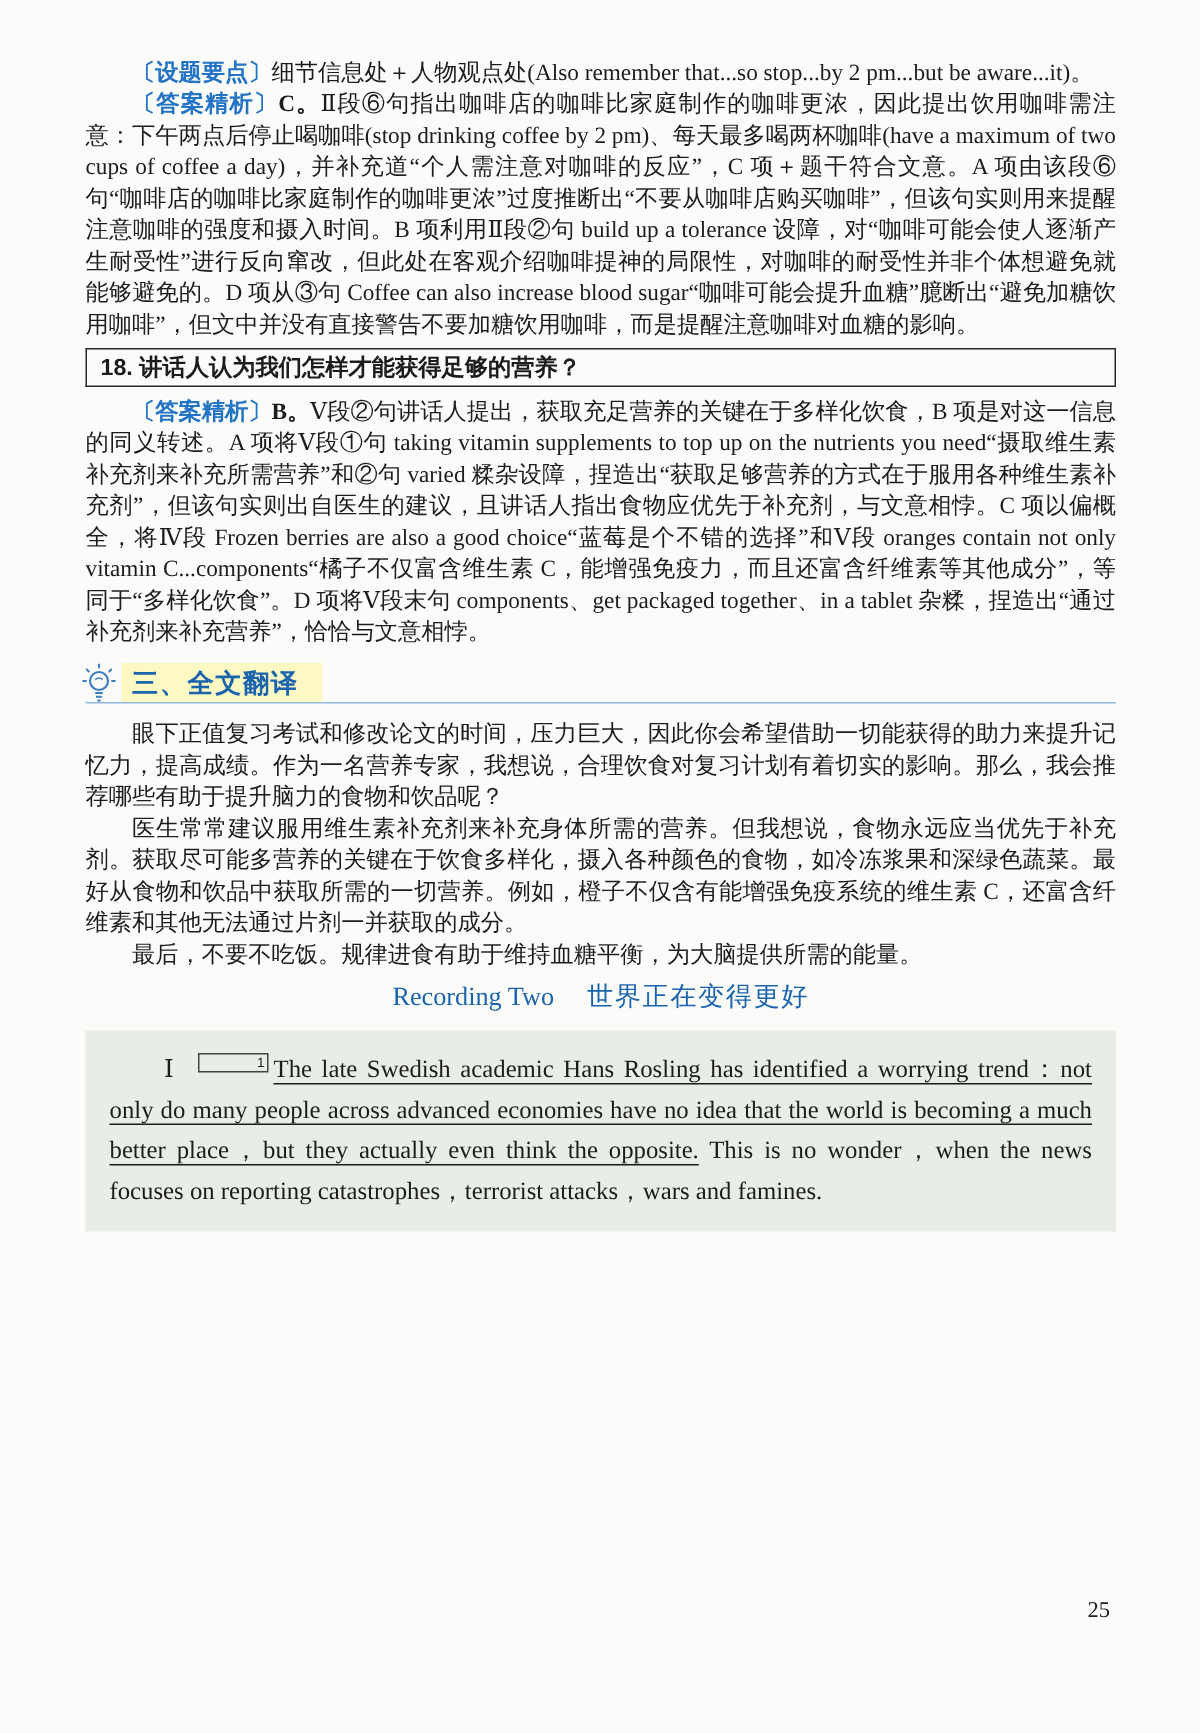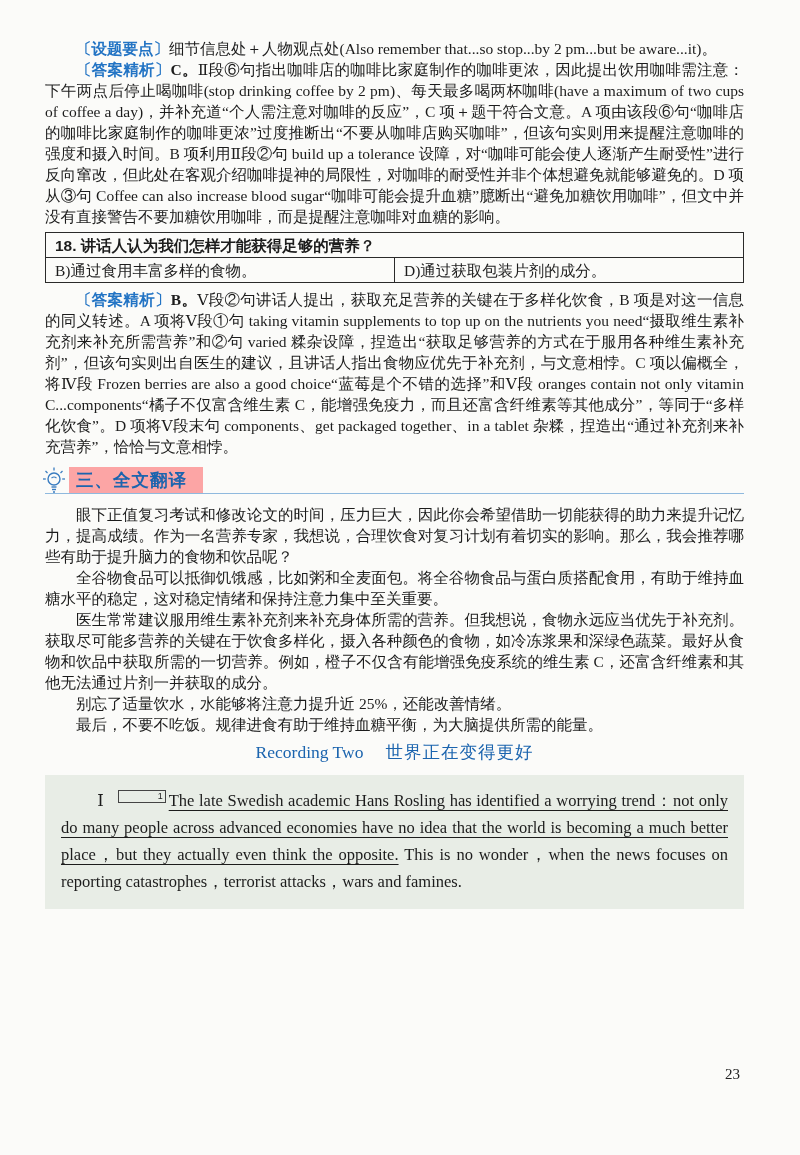--- a/index.html
+++ b/index.html
@@ -4,21 +4,21 @@
 <style>
   * { margin:0; padding:0; box-sizing:border-box; }
   html,body { width:800px; height:1155px; }
   body {
     position:relative;
     background:#fbfbf9;
     font-family:"Liberation Serif","DejaVu Serif",serif;
     color:#1c1c1c;
     overflow:hidden;
   }
-  .page { position:absolute; top:0; left:0; width:800px; height:829px; padding:38px 56px 0 45px; }
+  .page { position:absolute; top:0; left:0; width:800px; height:829px; padding:38px 56px 0 57px; }
 
   .body-text { font-size:15.5px; line-height:21px; text-align:justify; }
   p.indent { text-indent:2em; }
 
   .label-blue {
     color:#2374c4;
     font-family:"Liberation Sans","DejaVu Sans",sans-serif;
     font-weight:bold;
   }
   .ans-letter { font-weight:bold; }
@@ -32,21 +32,21 @@
     vertical-align:middle;
   }
   td.qstem { font-weight:bold; font-family:"Liberation Sans","DejaVu Sans",sans-serif;margin-top:28px; }
   td.opt { width:50%; }
 
   .section-header { position:relative; margin:10px 0 7px 0; height:30px; }
   .bulb-wrap { position:absolute; left:-4px; top:-1px; width:26px; height:30px; }
   .sec-title {
     position:absolute; left:24px; top:0;
     display:inline-block;
-    background:#fca5a5;
+    background:#fef9c3;
     color:#1b64ae;
     font-family:"Liberation Sans","DejaVu Sans",sans-serif;
     font-weight:bold;
     font-size:17.5px;
     line-height:26px;
     padding:0 16px 0 7px;
     letter-spacing:1px;
   }
   .sec-rule { position:absolute; left:0; right:0; top:26px; height:0; border-top:1.6px solid #8fb9de; }
 
@@ -92,24 +92,20 @@
 
   <p class="body-text indent"><span class="label-blue">〔设题要点〕</span><span>细节信息处＋人物观点处(Also remember that...so stop...by 2 pm...but be aware...it)。</span></p>
 
   <p class="body-text indent"><span class="label-blue">〔答案精析〕</span><span class="ans-letter">C。</span><span>Ⅱ段⑥句指出咖啡店的咖啡比家庭制作的咖啡更浓，因此提出饮用咖啡需注意：下午两点后停止喝咖啡(stop drinking coffee by 2 pm)、每天最多喝两杯咖啡(have a maximum of two cups of coffee a day)，并补充道“个人需注意对咖啡的反应”，C 项＋题干符合文意。A 项由该段⑥句“咖啡店的咖啡比家庭制作的咖啡更浓”过度推断出“不要从咖啡店购买咖啡”，但该句实则用来提醒注意咖啡的强度和摄入时间。B 项利用Ⅱ段②句 build up a tolerance 设障，对“咖啡可能会使人逐渐产生耐受性”进行反向窜改，但此处在客观介绍咖啡提神的局限性，对咖啡的耐受性并非个体想避免就能够避免的。D 项从③句 Coffee can also increase blood sugar“咖啡可能会提升血糖”臆断出“避免加糖饮用咖啡”，但文中并没有直接警告不要加糖饮用咖啡，而是提醒注意咖啡对血糖的影响。</span></p>
 
   <table class="qtable">
     <tbody>
         <tr>
       <td colspan="2" class="qstem">18. 讲话人认为我们怎样才能获得足够的营养？</td>
     </tr>
-    <tr>
-      <td class="opt">B)通过食用丰富多样的食物。</td>
-      <td class="opt">D)通过获取包装片剂的成分。</td>
-    </tr>
   </tbody>
     </table>
 
 
   <p class="body-text indent"><span class="label-blue">〔答案精析〕</span><span class="ans-letter">B。</span><span>Ⅴ段②句讲话人提出，获取充足营养的关键在于多样化饮食，B 项是对这一信息的同义转述。A 项将Ⅴ段①句 taking vitamin supplements to top up on the nutrients you need“摄取维生素补充剂来补充所需营养”和②句 varied 糅杂设障，捏造出“获取足够营养的方式在于服用各种维生素补充剂”，但该句实则出自医生的建议，且讲话人指出食物应优先于补充剂，与文意相悖。C 项以偏概全，将Ⅳ段 Frozen berries are also a good choice“蓝莓是个不错的选择”和Ⅴ段 oranges contain not only vitamin C...components“橘子不仅富含维生素 C，能增强免疫力，而且还富含纤维素等其他成分”，等同于“多样化饮食”。D 项将Ⅴ段末句 components、get packaged together、in a tablet 杂糅，捏造出“通过补充剂来补充营养”，恰恰与文意相悖。</span></p>
 
   <div class="section-header">
     <span class="bulb-wrap">
       <svg width="26" height="30" viewBox="0 0 26 30" fill="none">
         <circle cx="13" cy="13" r="6" stroke="#3a7cc0" stroke-width="1.4"></circle>
@@ -122,31 +118,29 @@
         <line x1="19.5" y1="7" x2="21.5" y2="5" stroke="#3a7cc0" stroke-width="1.3"></line>
         <line x1="4.8" y1="13" x2="2" y2="13" stroke="#3a7cc0" stroke-width="1.3"></line>
         <line x1="21.2" y1="13" x2="24" y2="13" stroke="#3a7cc0" stroke-width="1.3"></line>
       </svg>
     </span>
     <span class="sec-title">三、全文翻译</span>
     <span class="sec-rule"></span>
   </div>
 
   <p class="body-text indent">眼下正值复习考试和修改论文的时间，压力巨大，因此你会希望借助一切能获得的助力来提升记忆力，提高成绩。作为一名营养专家，我想说，合理饮食对复习计划有着切实的影响。那么，我会推荐哪些有助于提升脑力的食物和饮品呢？</p>
-  <p class="body-text indent">全谷物食品可以抵御饥饿感，比如粥和全麦面包。将全谷物食品与蛋白质搭配食用，有助于维持血糖水平的稳定，这对稳定情绪和保持注意力集中至关重要。</p>
   <p class="body-text indent">医生常常建议服用维生素补充剂来补充身体所需的营养。但我想说，食物永远应当优先于补充剂。获取尽可能多营养的关键在于饮食多样化，摄入各种颜色的食物，如冷冻浆果和深绿色蔬菜。最好从食物和饮品中获取所需的一切营养。例如，橙子不仅含有能增强免疫系统的维生素 C，还富含纤维素和其他无法通过片剂一并获取的成分。</p>
-  <p class="body-text indent">别忘了适量饮水，水能够将注意力提升近 25%，还能改善情绪。</p>
   <p class="body-text indent">最后，不要不吃饭。规律进食有助于维持血糖平衡，为大脑提供所需的能量。</p>
 
   <div class="rec-heading">
     <span class="en">Recording Two</span><span class="zh">世界正在变得更好</span>
   </div>
 
 
   <div class="passage-box">
     <div class="passage-first">
       <span class="para-roman">Ⅰ</span><span class="sent-num">1</span><span class="uline">The late Swedish academic Hans Rosling has identified a worrying trend：not only do many people across advanced economies have no idea that the world is becoming a much better place，but they actually even think the opposite.</span><span> This is no wonder，when the news focuses on reporting catastrophes，terrorist attacks，wars and famines.</span>
     </div>
   </div>
 
 </div>
 
-<div class="page-num">23</div>
+<div class="page-num">25</div>
 
 </body></html>

